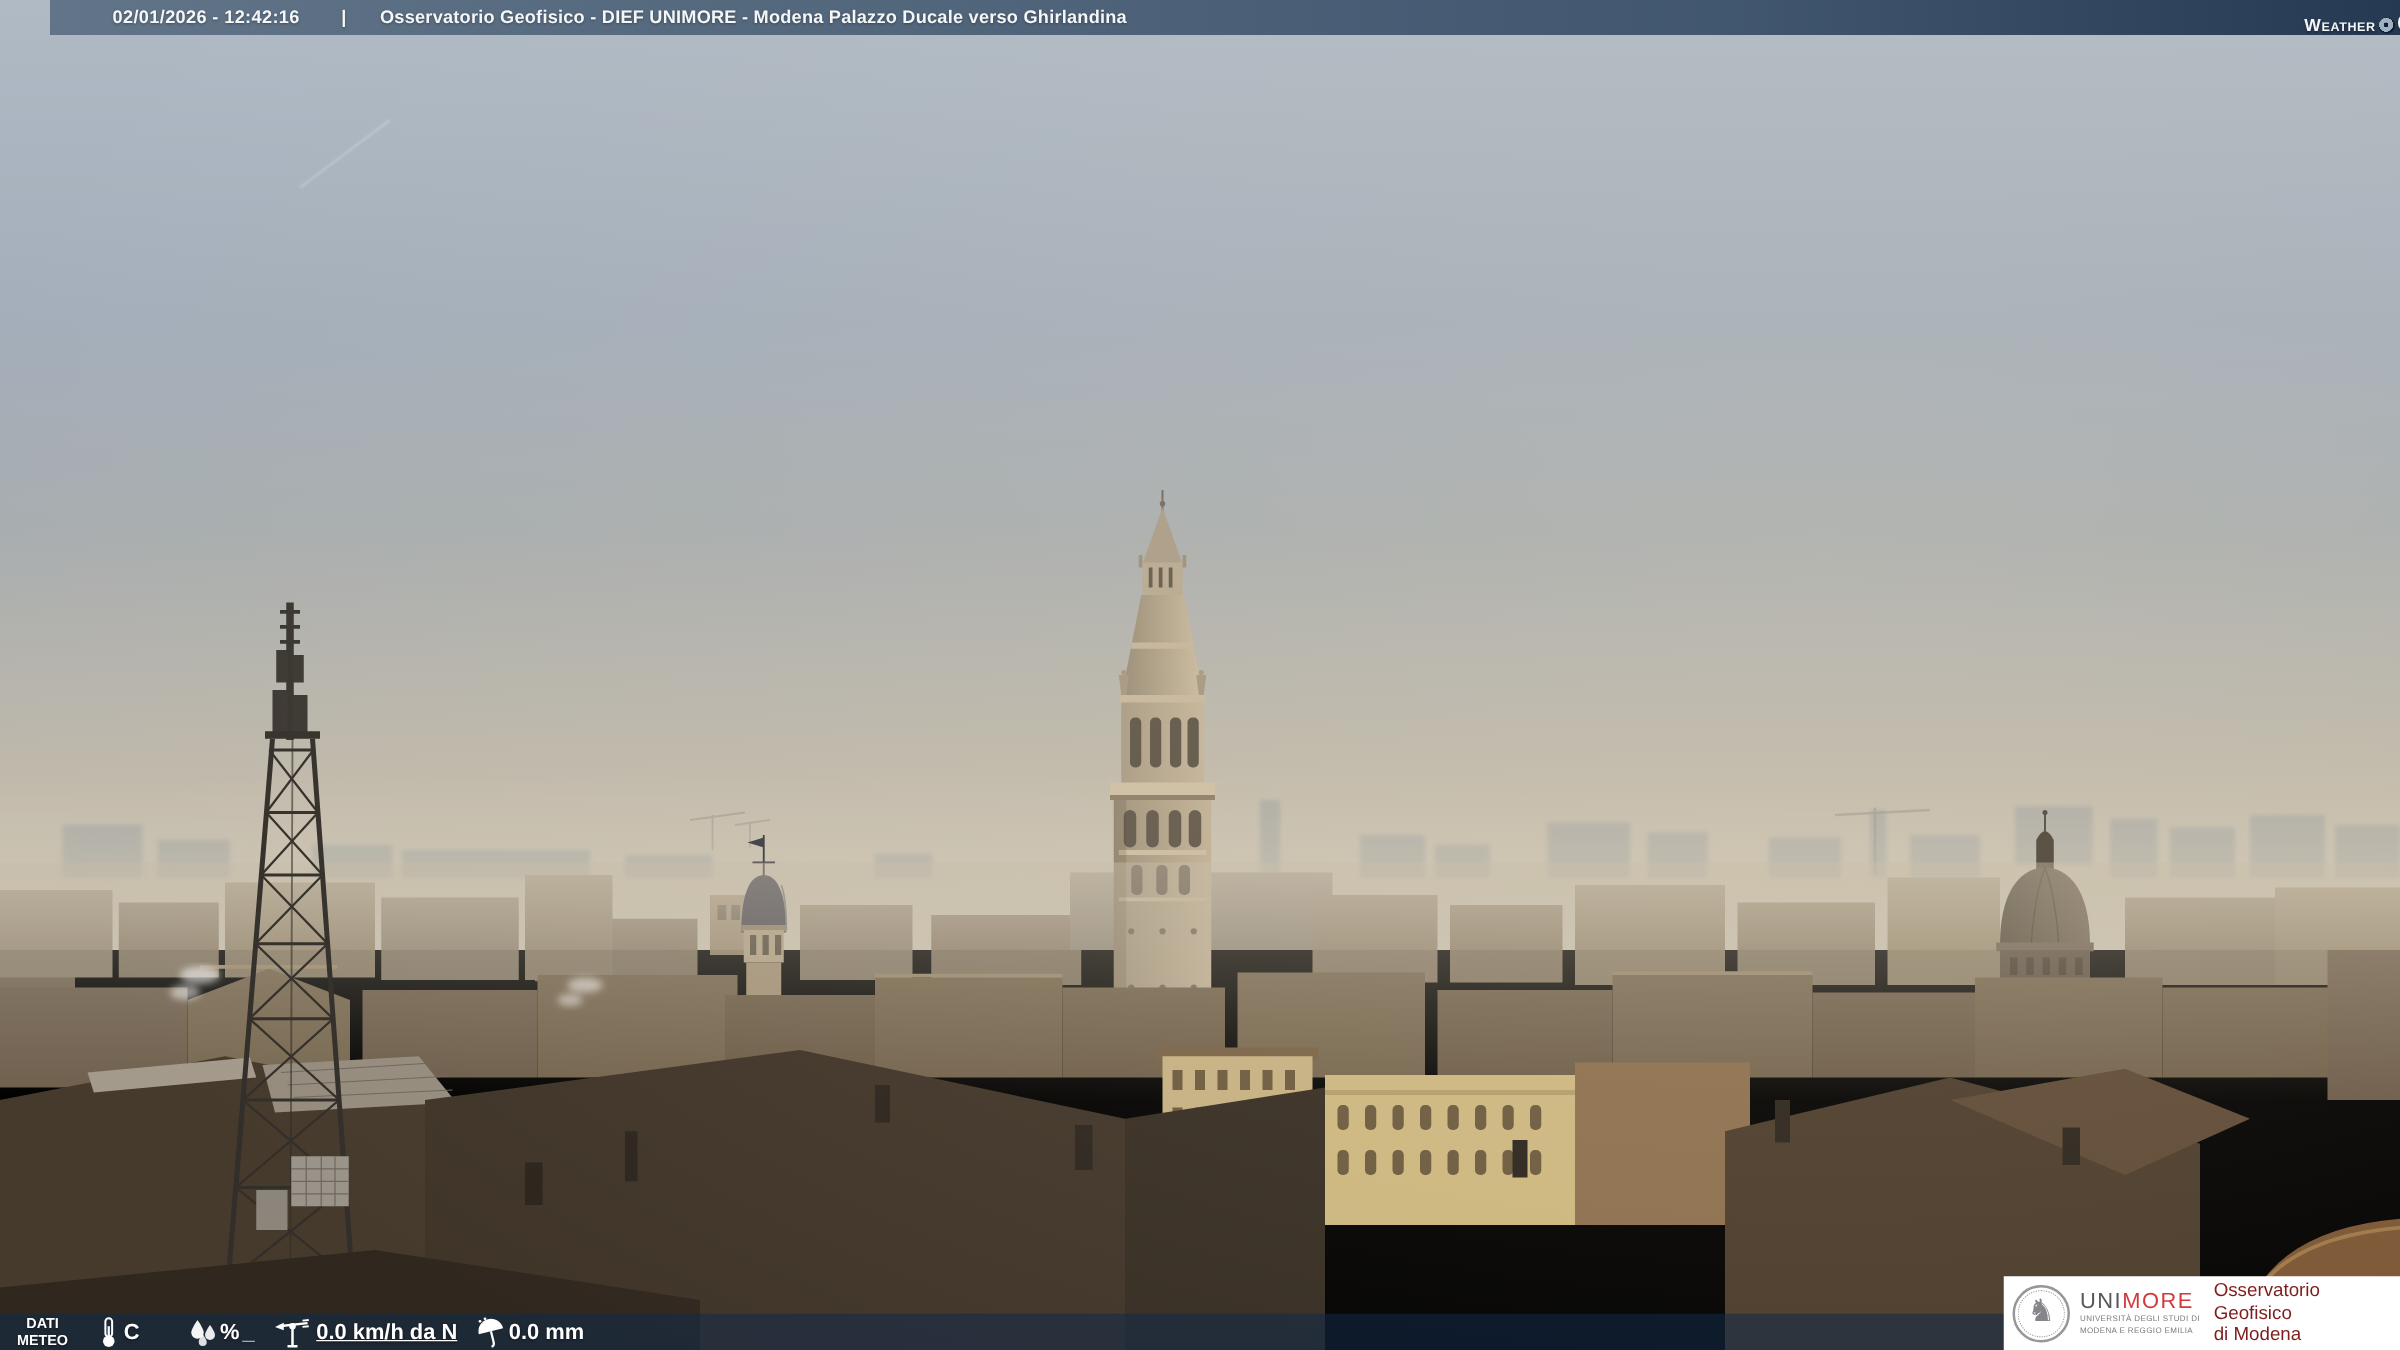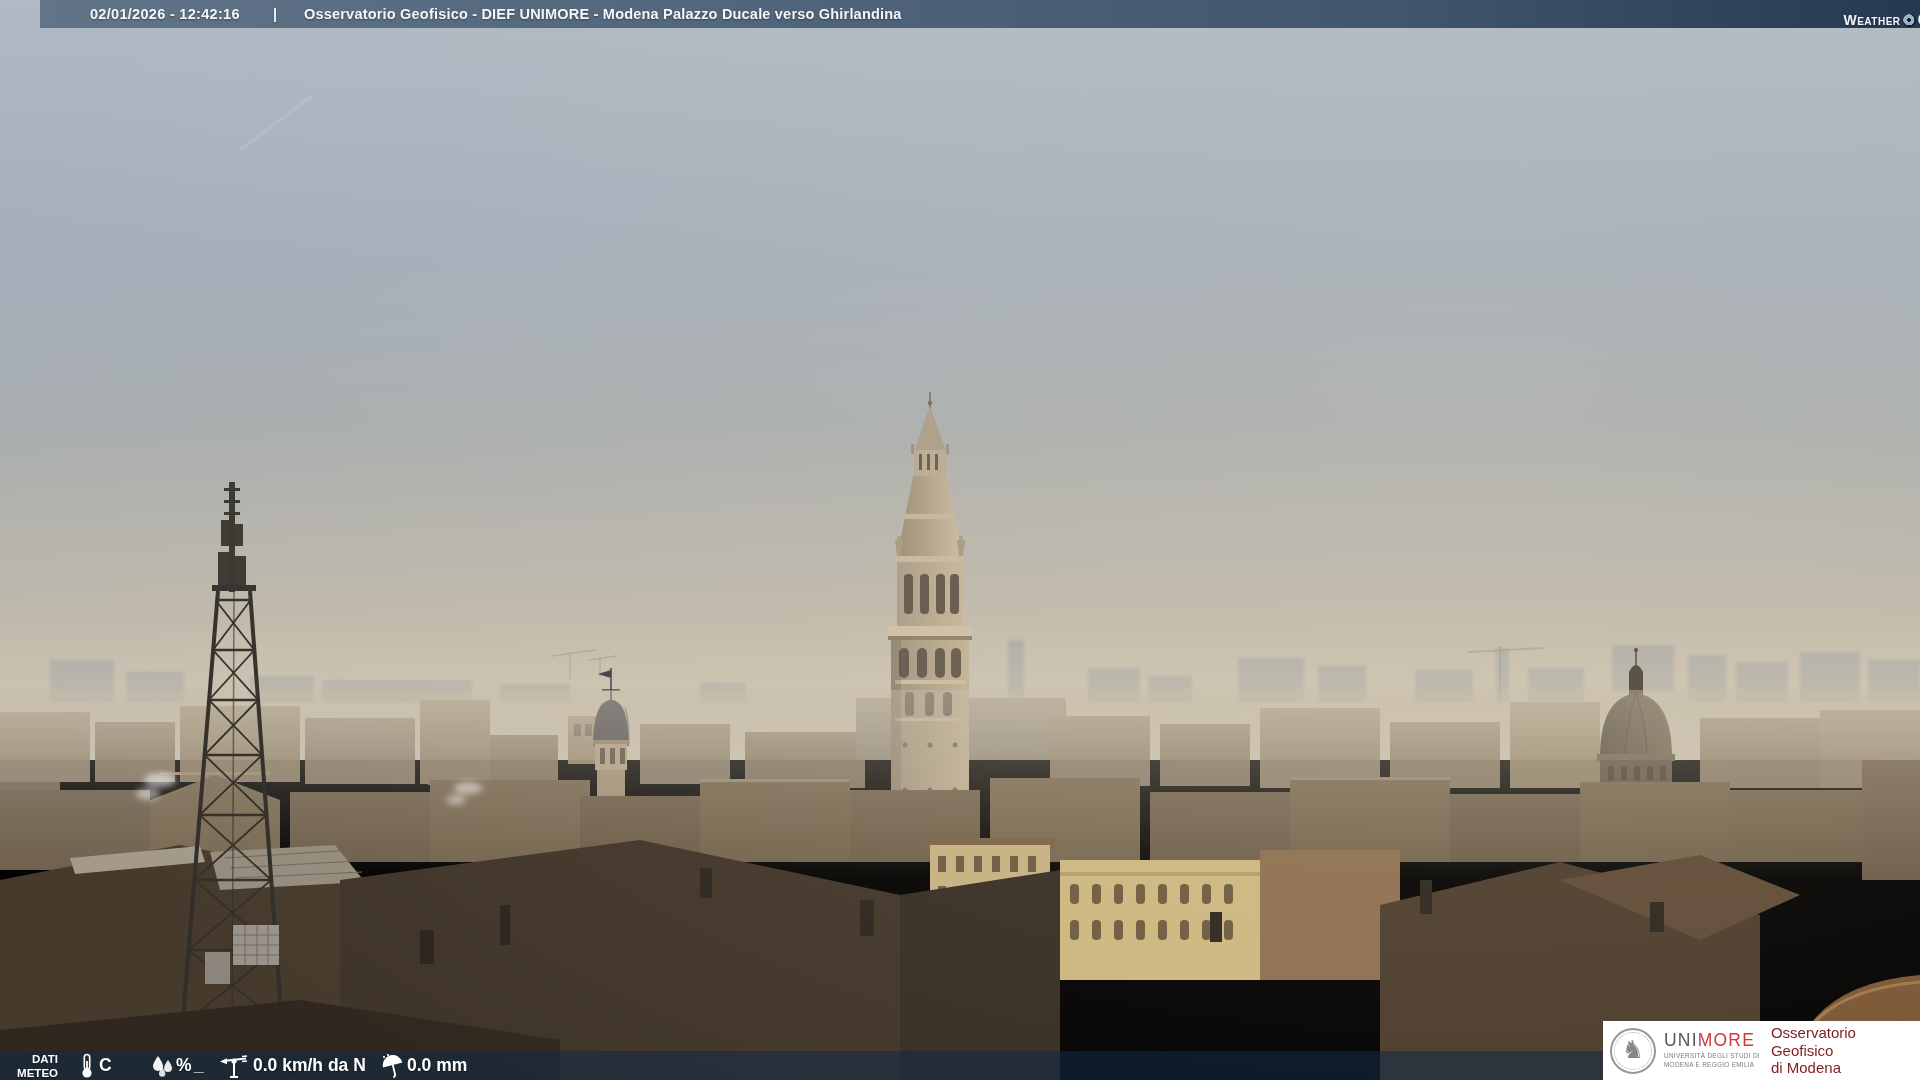--- a/index.html
+++ b/index.html
@@ -20,21 +20,21 @@
   .b-w{position:static!important;font-variant:small-caps;font-size:14px;letter-spacing:.5px;line-height:28px;}
   .b-c{position:static!important;font-variant:small-caps;font-size:19px;letter-spacing:.5px;line-height:28px;}
   .lens{position:static!important;width:13px;height:13px;border-radius:50%;margin:0 2px;
         background:radial-gradient(circle at 45% 45%,#0e2036 0 18%,#9fb0c0 19% 55%,#0e2036 56% 100%);
         display:inline-block;}
   
   .footer{position:absolute;left:0;top:1051px;width:1920px;height:29px;z-index:1;
           background:rgba(16,42,72,.55);color:#fff;font-weight:bold;}
   .footer .txt{position:absolute;top:0;line-height:29px;white-space:nowrap;
                text-shadow:0 1px 2px rgba(0,0,0,.55);font-size:17.5px;}
-  .f-label{position:absolute;left:10px;top:2px;width:48px;text-align:right;
+  .f-label{position:absolute;left:10px;top:2px;width:48px;text-align:center;
            font-size:11.5px;line-height:1.18;text-shadow:0 1px 2px rgba(0,0,0,.55);}
   .f-ico{position:absolute;top:2px;}
   .u-mark{position:absolute;left:194px;top:-6px;font-size:16px;opacity:.85;}
   
   .logobox{position:absolute;left:1603px;top:1021px;width:317px;height:59px;z-index:2;
            background:#ffffff;display:flex;align-items:center;box-sizing:border-box;padding-left:7px;}
   .seal{position:relative;width:46px;height:46px;border:2px solid #97979b;border-radius:50%;
         box-sizing:border-box;flex:0 0 auto;display:flex;align-items:center;justify-content:center;}
   .seal::after{content:"";position:absolute;inset:2px;border:1px dotted #a6a6aa;border-radius:50%;}
   .knight{font-size:25px;color:#86868a;line-height:1;transform:translateY(-1px);}
@@ -377,21 +377,21 @@
     <span class="txt u-mark">_</span>
 
     <svg class="f-ico" style="left:219px;" width="30" height="26" viewBox="0 0 30 26">
       <path d="M15 9 L15 24" stroke="#fff" stroke-width="2"></path>
       <path d="M4 8 L27 5.5" stroke="#fff" stroke-width="2"></path>
       <polygon points="1,8.6 8,5.2 8,11.2" fill="#fff"></polygon>
       <path d="M23 3.5 L28 3 M23 8.5 L28 8" stroke="#fff" stroke-width="1.6"></path>
       <circle cx="15" cy="8" r="2.6" fill="#fff"></circle>
       <path d="M11 24 L19 24" stroke="#fff" stroke-width="2"></path>
     </svg>
-    <span class="txt" style="left:253px;">0.0 km/h da N</span>
+    <span class="txt" style="left:253px;text-decoration:underline;">0.0 km/h da N</span>
 
     <svg class="f-ico" style="left:380px;" width="26" height="26" viewBox="0 0 26 26">
       <g transform="rotate(-14 13 13)">
         <path d="M3 12 A10 10 0 0 1 23 12 Z" fill="#fff"></path>
         <path d="M13 12 L13 21 Q13 24 10.5 24" stroke="#fff" stroke-width="1.8" fill="none"></path>
       </g>
       <circle cx="4" cy="4" r="1.1" fill="#fff"></circle>
       <circle cx="8" cy="2" r="1.1" fill="#fff"></circle>
     </svg>
     <span class="txt" style="left:407px;text-align:center;">0.0 mm</span>

